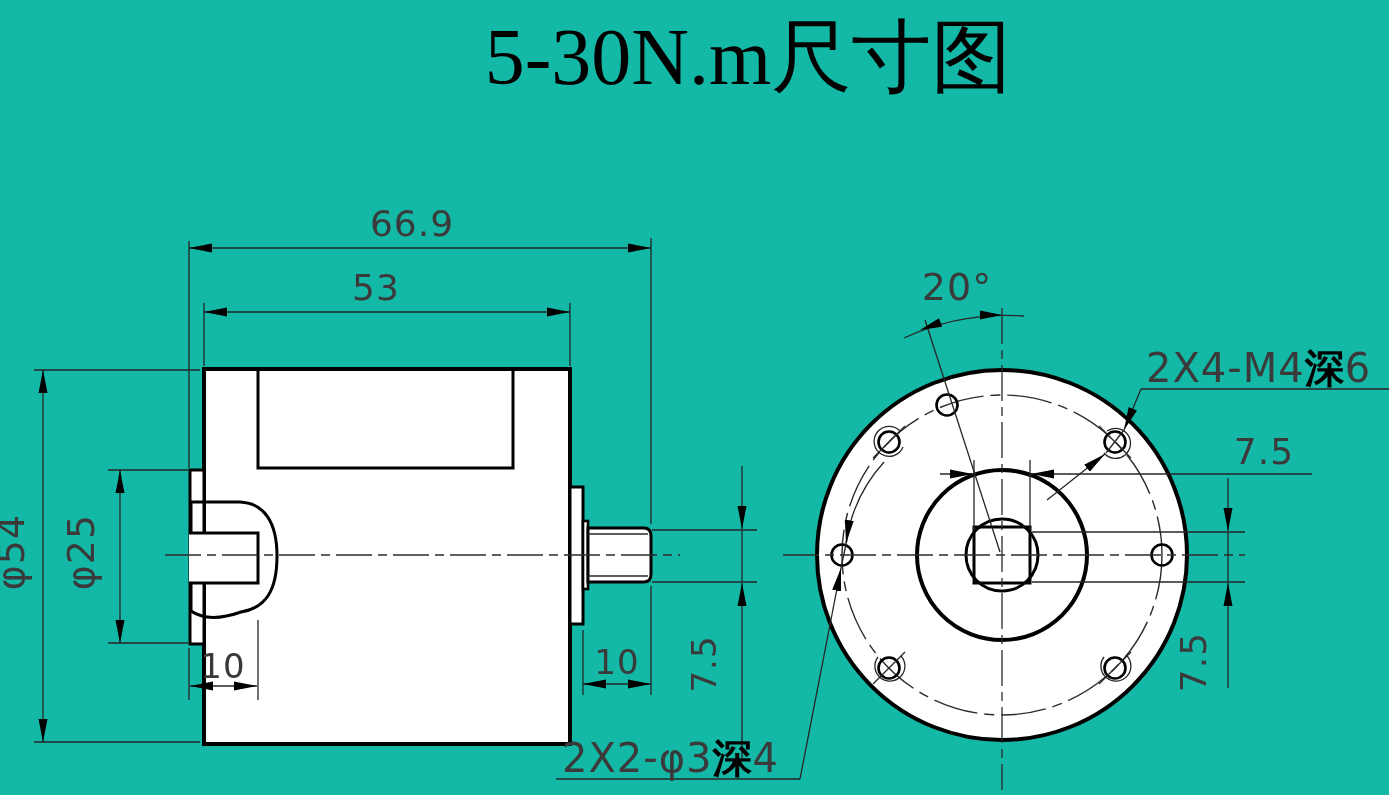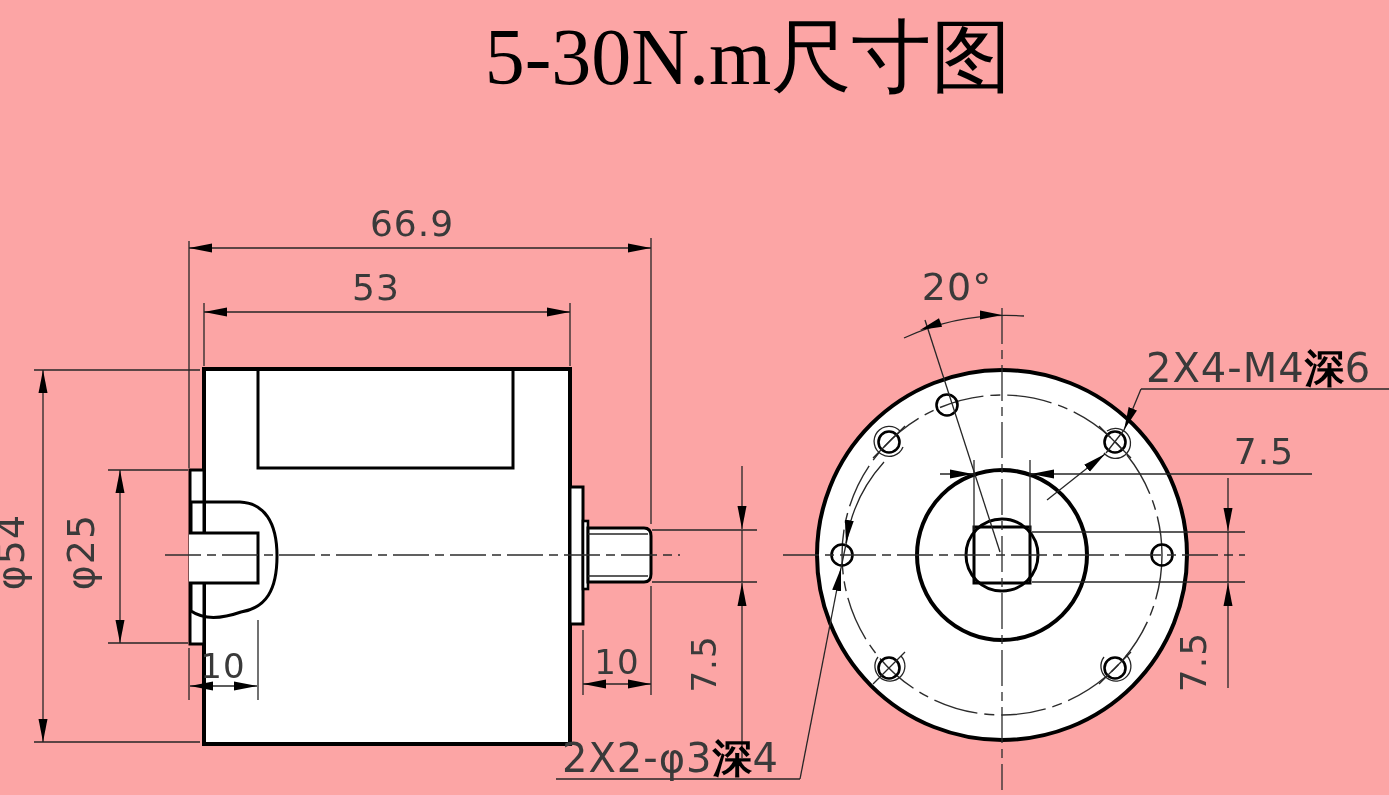--- a/index.html
+++ b/index.html
@@ -1,16 +1,16 @@
 <!DOCTYPE html>
 <html><head>
 <meta charset="utf-8">
 <style>
   html,body{margin:0;padding:0;background:#ffffff;}
-  .stage{width:1389px;height:795px;background:#fca5a5;position:relative;overflow:hidden;}
+  .stage{width:1389px;height:795px;background:#14b8a6;position:relative;overflow:hidden;}
   svg{display:block;}
   .thick{stroke:#000;stroke-width:4;fill:none;}
   .med{stroke:#000;stroke-width:3;fill:none;}
   .med2{stroke:#000;stroke-width:2.6;fill:none;}
   .thin{stroke:#262626;stroke-width:1.3;fill:none;}
   .cl{stroke:#2c2c2c;stroke-width:1.3;fill:none;stroke-dasharray:36 6 9 6;}
   .boltcl{stroke:#2c2c2c;stroke-width:1.4;fill:none;stroke-dasharray:45 7 10 7;}
   .whitefill{fill:#ffffff;}
   .dimtext{font-family:"DejaVu Sans","Liberation Sans",sans-serif;fill:#3a3a3a;letter-spacing:1px;}
   .cadlabel{font-family:"DejaVu Sans","Liberation Sans",sans-serif;fill:#3a3a3a;letter-spacing:1px;}

